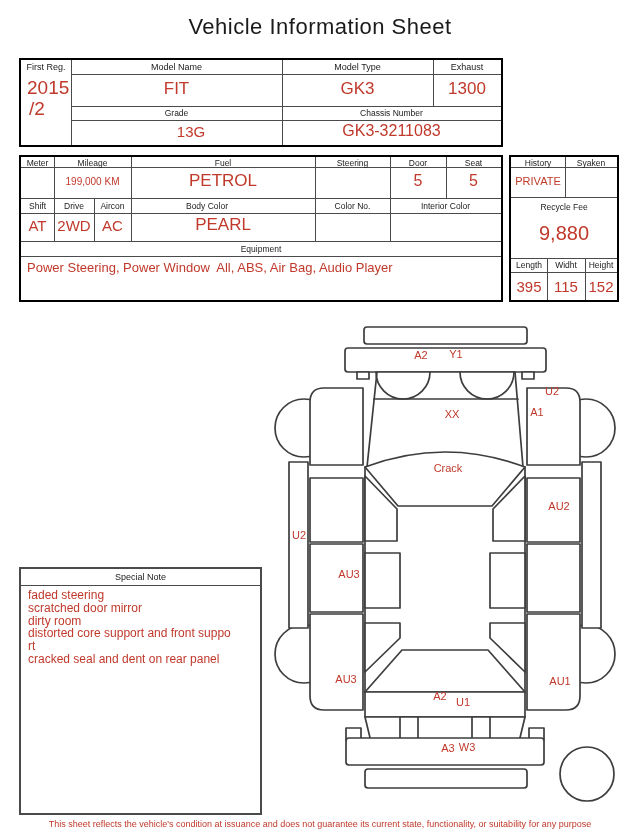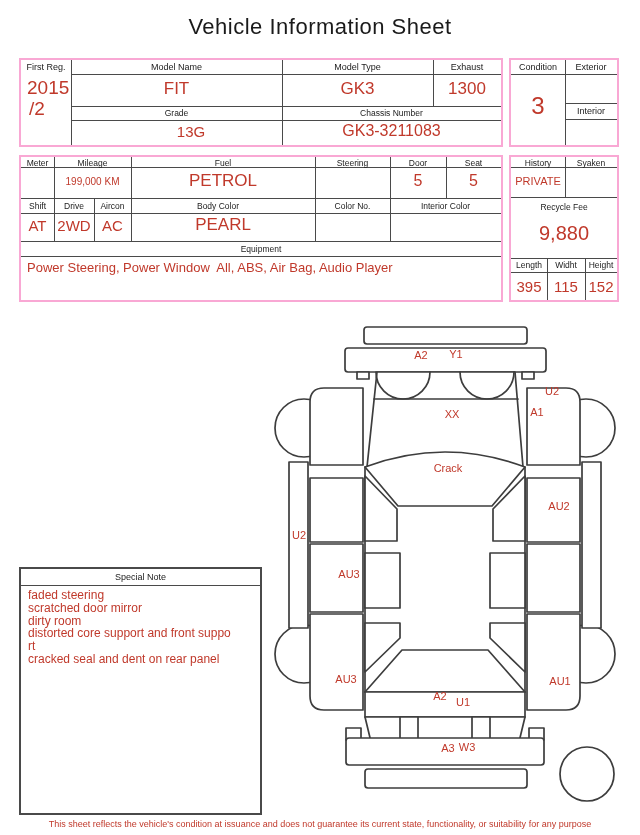--- a/index.html
+++ b/index.html
@@ -5,21 +5,21 @@
   * { margin:0; padding:0; box-sizing:border-box; }
   html,body { background:#ffffff; }
   #sheet {
     position:relative; width:640px; height:835px; background:#fff;
     font-family:"Liberation Sans","DejaVu Sans",sans-serif; overflow:hidden;
   }
   .title {
     position:absolute; left:0; top:14px; width:640px; text-align:center;
     font-size:22px; color:#1a1a1a; letter-spacing:0.5px;
   }
-  .blk { position:absolute; border:2px solid #f9a8d4; background:#fff; }
+  .blk { position:absolute; border:2px solid #000000; background:#fff; }
   .box { position:absolute; border:2px solid #4a4a4a; background:#fff; }
   .vl { position:absolute; width:1px; background:#4a4a4a; }
   .hl { position:absolute; height:1px; background:#4a4a4a; }
   .hdr { position:absolute; font-size:9px; color:#1b1b1b; text-align:center; white-space:nowrap; }
   .hdr2 { position:absolute; font-size:8.5px; color:#1b1b1b; text-align:center; white-space:nowrap; }
   .val { position:absolute; color:#c0392b; text-align:center; white-space:nowrap; }
   .notes { position:absolute; left:7px; top:20px; width:228px; color:#c0392b;
            font-size:12px; line-height:12.8px; }
   .notes div { white-space:nowrap; }
   .footer { position:absolute; left:0; top:819px; width:640px; text-align:center;
@@ -55,33 +55,20 @@
     <div class="val" style="left:50px; top:19px; width:211px; font-size:17px;">FIT</div>
     <div class="val" style="left:261px; top:19px; width:151px; font-size:17px;">GK3</div>
     <div class="val" style="left:412px; top:19px; width:68px; font-size:17px;">1300</div>
 
     <div class="hdr2" style="left:50px; top:48px; width:211px;">Grade</div>
     <div class="hdr2" style="left:261px; top:48px; width:219px;">Chassis Number</div>
     <div class="val" style="left:50px; top:63px; width:211px; font-size:15px;padding-left:29px;">13G</div>
     <div class="val" style="left:261px; top:62px; width:219px; font-size:16px;">GK3-3211083</div>
   </div>
 
-  <div class="blk" style="left:509px; top:58px; width:110px; height:89px;">
-    <div class="vl" style="left:54px; top:0; height:85px;"></div>
-    <div class="hl" style="left:0; top:14px; width:106px;"></div>
-    <div class="hl" style="left:54px; top:43px; width:52px;"></div>
-    <div class="hl" style="left:54px; top:59px; width:52px;"></div>
-
-    <div class="hdr" style="left:0; top:2px; width:54px;">Condition</div>
-    <div class="hdr" style="left:54px; top:2px; width:52px;">Exterior</div>
-    <div class="val" style="left:0; top:32px; width:54px; font-size:24px;">3</div>
-    <div class="val" style="left:54px; top:20px; width:52px; font-size:11px;"></div>
-    <div class="hdr" style="left:54px; top:46px; width:52px;">Interior</div>
-    <div class="val" style="left:54px; top:64px; width:52px; font-size:11px;"></div>
-  </div>
 
   <div class="blk" style="left:19px; top:155px; width:484px; height:147px;">
     <div class="hl" style="left:0; top:10px; width:480px;"></div>
     <div class="hl" style="left:0; top:41px; width:480px;"></div>
     <div class="hl" style="left:0; top:56px; width:480px;"></div>
     <div class="hl" style="left:0; top:84px; width:480px;"></div>
     <div class="hl" style="left:0; top:99px; width:480px;"></div>
     <div class="vl" style="left:33px; top:0; height:41px;"></div>
     <div class="vl" style="left:110px; top:0; height:41px;"></div>
     <div class="vl" style="left:294px; top:0; height:41px;"></div>
@@ -103,21 +90,21 @@
     <div class="val" style="left:0; top:19px; width:33px; font-size:10px;"></div>
     <div class="val" style="left:33px; top:19px; width:77px; font-size:10px;">199,000 KM</div>
     <div class="val" style="left:110px; top:14px; width:184px; font-size:17px;">PETROL</div>
     <div class="val" style="left:294px; top:17px; width:75px; font-size:12px;"></div>
     <div class="val" style="left:369px; top:15px; width:56px; font-size:16px;">5</div>
     <div class="val" style="left:425px; top:15px; width:55px; font-size:16px;">5</div>
 
     <div class="hdr2" style="left:0; top:44px; width:33px;">Shift</div>
     <div class="hdr2" style="left:33px; top:44px; width:40px;">Drive</div>
     <div class="hdr2" style="left:73px; top:44px; width:37px;">Aircon</div>
-    <div class="hdr2" style="left:105px; top:44px; width:184px;">Body Color</div>
+    <div class="hdr2" style="left:94px; top:44px; width:184px;">Body Color</div>
     <div class="hdr2" style="left:294px; top:44px; width:75px;">Color No.</div>
     <div class="hdr2" style="left:369px; top:44px; width:111px;">Interior Color</div>
 
     <div class="val" style="left:0; top:60px; width:33px; font-size:15px;">AT</div>
     <div class="val" style="left:33px; top:60px; width:40px; font-size:15px;">2WD</div>
     <div class="val" style="left:73px; top:60px; width:37px; font-size:15px;">AC</div>
     <div class="val" style="left:110px; top:58px; width:184px; font-size:17px;">PEARL</div>
     <div class="val" style="left:294px; top:61px; width:75px; font-size:12px;"></div>
     <div class="val" style="left:369px; top:61px; width:111px; font-size:12px;"></div>
 

